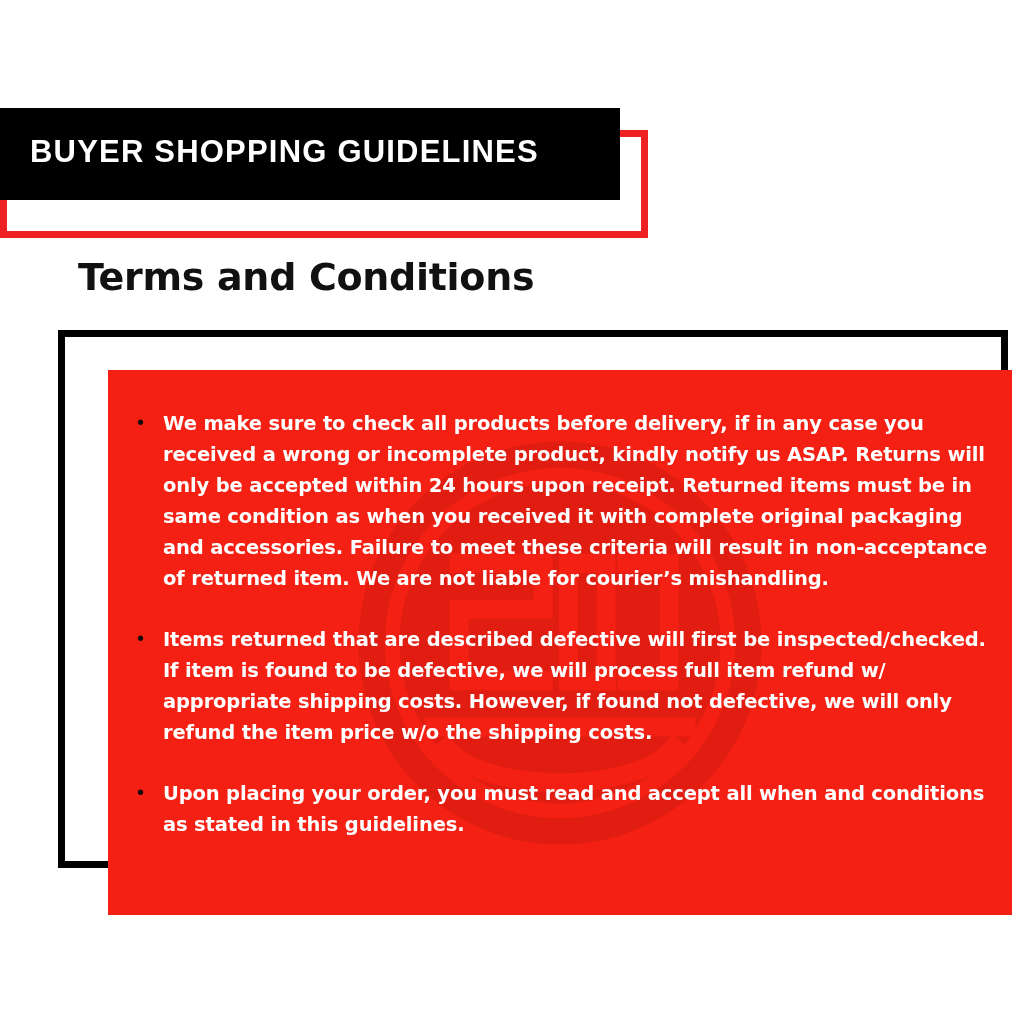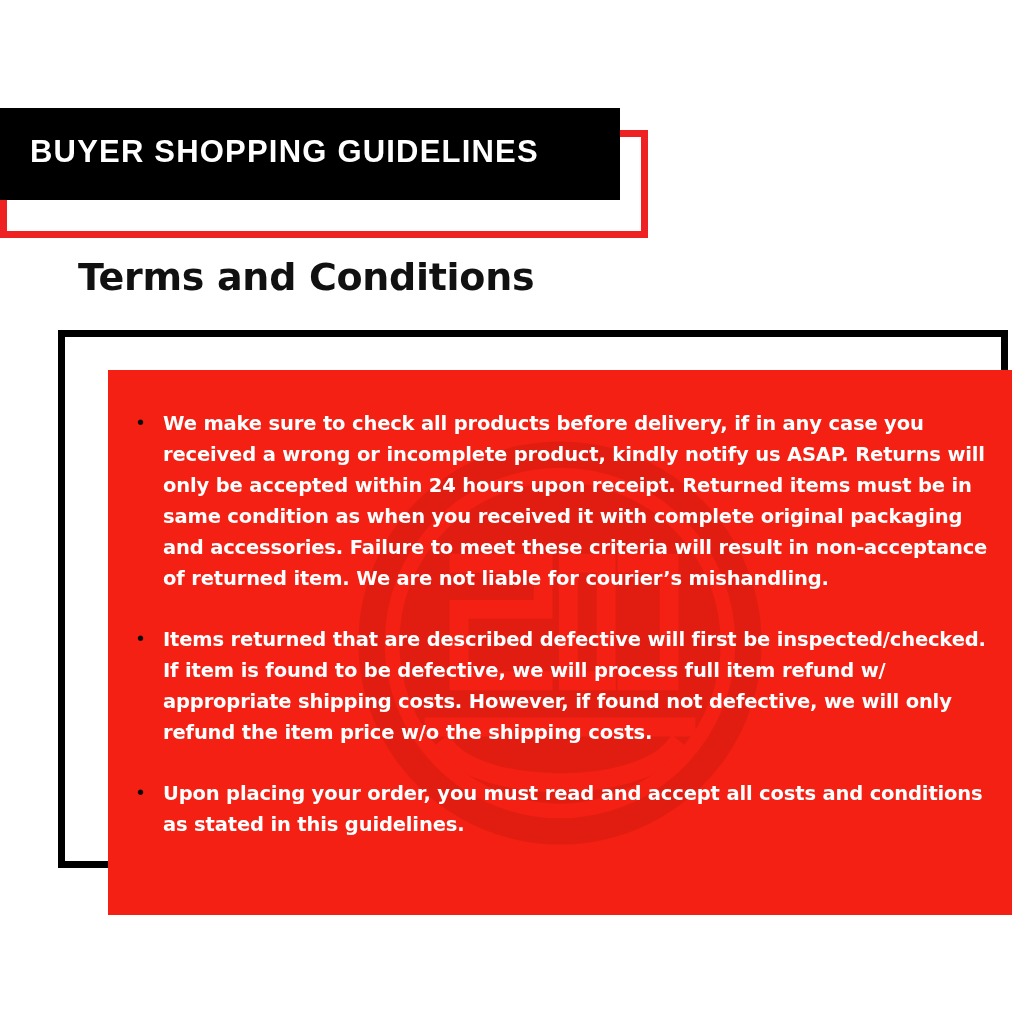--- a/index.html
+++ b/index.html
@@ -174,17 +174,17 @@
       <div class="bullet-text">We make sure to check all products before delivery, if in any case you received a wrong or incomplete product, kindly notify us ASAP. Returns will only be accepted within 24 hours upon receipt. Returned items must be in same condition as when you received it with complete original packaging and accessories. Failure to meet these criteria will result in non-acceptance of returned item. We are not liable for courier’s mishandling.</div>
     </div>
 
     <div class="bullet-item">
       <div class="bullet-dot">•</div>
       <div class="bullet-text">Items returned that are described defective will first be inspected/checked. If item is found to be defective, we will process full item refund w/ appropriate shipping costs. However, if found not defective, we will only refund the item price w/o the shipping costs.</div>
     </div>
 
     <div class="bullet-item">
       <div class="bullet-dot">•</div>
-      <div class="bullet-text">Upon placing your order, you must read and accept all costs and conditions as stated in this guidelines.</div>
+      <div class="bullet-text">Upon placing your order, you must read and accept all when and conditions as stated in this guidelines.</div>
     </div>
 
   </div>
 </div>
 
 </body></html>

